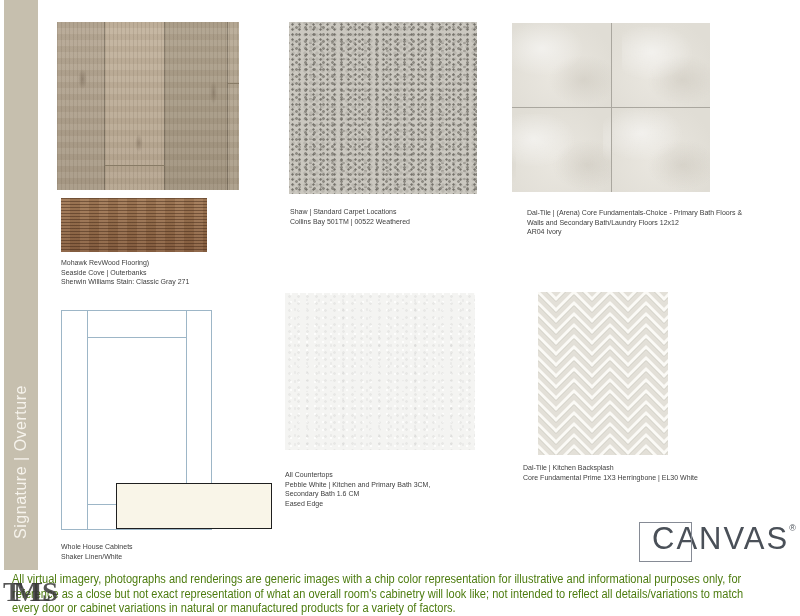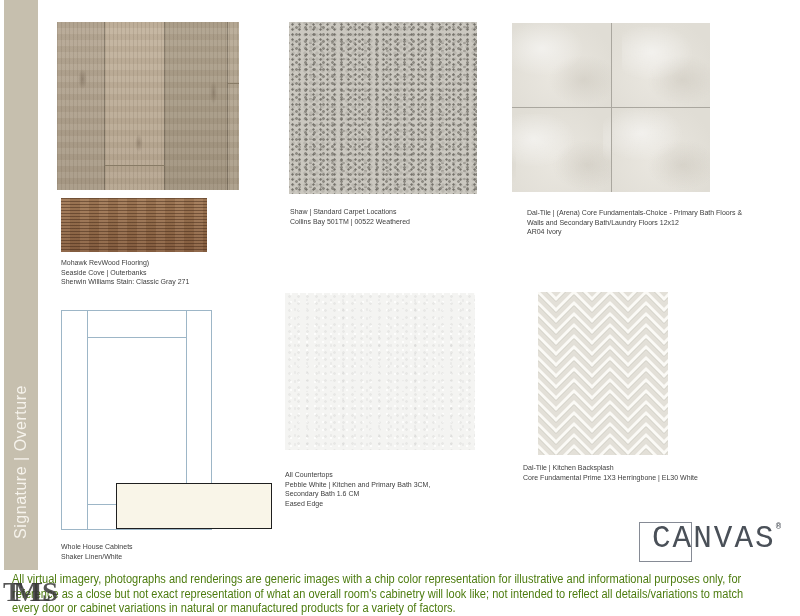--- a/index.html
+++ b/index.html
@@ -83,21 +83,21 @@
       radial-gradient(circle, rgba(0,0,0,.05) 1px, rgba(0,0,0,0) 1.6px),
       radial-gradient(circle, rgba(0,0,0,.04) 1px, rgba(0,0,0,0) 1.5px),
       radial-gradient(circle, rgba(255,255,255,.8) 1px, rgba(0,0,0,0) 1.6px);
     background-size:9px 7px, 12px 9px, 8px 8px;
     background-position:0 0, 4px 3px, 2px 5px;
   }
   
   .herringbone{position:absolute;left:538px;top:292px;width:130px;height:163px;}
   
   .canvas-logo{
-    position:absolute;left:652px;top:521px;font-family:Liberation Mono, monospace;
+    position:absolute;left:652px;top:521px;font-family:Liberation Sans, sans-serif;
     font-size:31px;letter-spacing:2px;color:#4a5058;z-index:2;white-space:nowrap;
   }
   .canvas-c{position:relative;display:inline-block;}
   .canvas-c::before{
     content:"";position:absolute;left:-13px;top:1px;width:51px;height:38px;
     border:1px solid #868b95;
   }
   .canvas-reg{font-size:9px;vertical-align:18px;letter-spacing:0;color:#4a5058;}
   
   .disclaimer{position:absolute;left:12px;top:572px;width:796px;color:#4d7c0f;z-index:1;}

